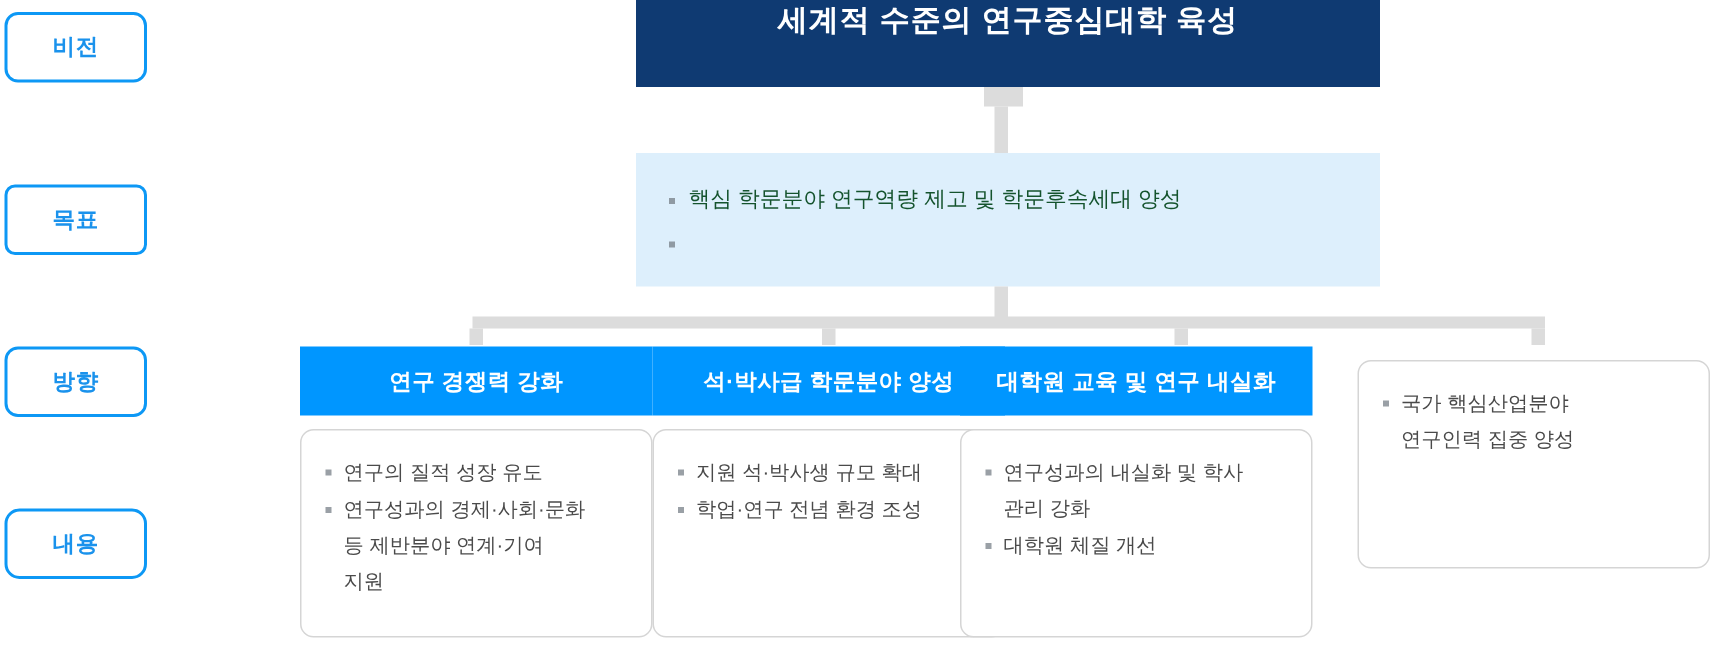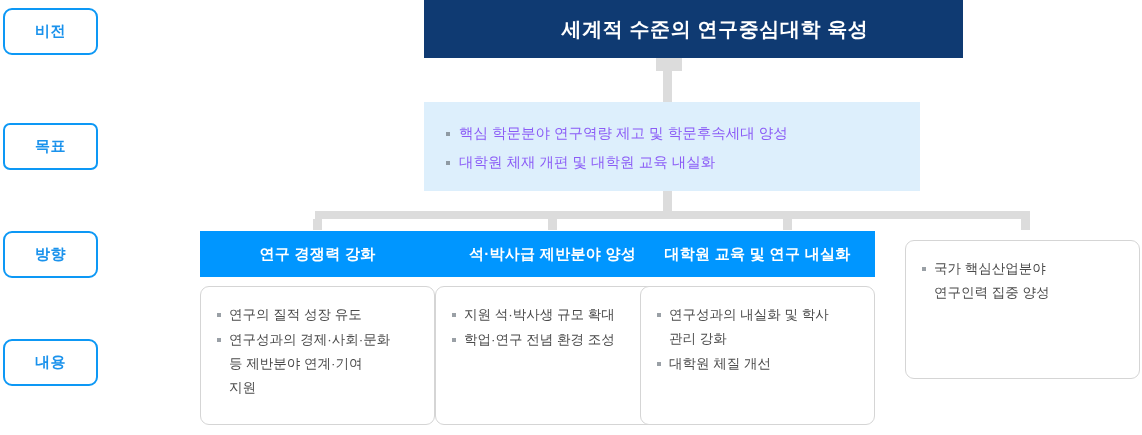--- a/index.html
+++ b/index.html
@@ -34,38 +34,36 @@
     font-size: 15px;
     font-weight: 700;
     letter-spacing: 0.5px;
     display: flex;
     align-items: center;
     justify-content: center;
   }
   .row-label.vision  { top: 8px;   }
   .row-label.goal    { top: 123px; border-radius: 7px; }
   .row-label.dir     { top: 231px; }
-  .row-label.content { top: 339px; }
+  .row-label.content { top: 339px; border-radius: 10px; }
 
   
   .vision-banner {
     position: absolute;
     left: 424px;
     top: 0px;
     width: 496px;
     height: 58px;
     background: #0f3a72;
     color: #ffffff;
     font-size: 20px;
     font-weight: 700;
     letter-spacing: 0.6px;
     display: flex;
-    align-items: center;
     justify-content: center;
-    padding-left: 43px;
   }
 
   
   .conn-vg-bar {
     position: absolute;
     left: 656px;
     top: 58px;
     width: 26px;
     height: 13px;
     background: #dcdcdc;
@@ -84,21 +82,21 @@
     position: absolute;
     left: 424px;
     top: 102px;
     width: 496px;
     height: 89px;
     background: #ddeffc;
     box-sizing: border-box;
     padding: 17px 0 0 22px;
   }
   .goal-line {
-    color: #8b5cf6;
+    color: #14532d;
     font-size: 14.5px;
     line-height: 29px;
     display: flex;
     align-items: flex-start;
   }
   .goal-line .bullet {
     width: 4px;
     height: 4px;
     background: #8f9aa3;
     margin: 13px 9px 0 0;
@@ -198,21 +196,20 @@
   <div class="conn-vg-bar"></div>
   <div class="conn-vg-stem"></div>
 
   <div class="goal-box">
     <div class="goal-line">
       <span class="bullet"></span>
       <span>핵심 학문분야 연구역량 제고 및 학문후속세대 양성</span>
     </div>
     <div class="goal-line">
       <span class="bullet"></span>
-      <span>대학원 체재 개편 및 대학원 교육 내실화</span>
     </div>
   </div>
 
   <div class="conn-drop"></div>
   <div class="conn-hbar"></div>
   <div class="conn-stub" style="left:313px;"></div>
   <div class="conn-stub" style="left:548px;"></div>
   <div class="conn-stub" style="left:783px;"></div>
   <div class="conn-stub" style="left:1021px;"></div>
 
@@ -229,21 +226,21 @@
         <span class="bullet"></span>
         <span class="text">연구성과의 경제·사회·문화
 등 제반분야 연계·기여
 지원</span>
       </div>
     </div>
   </div>
 
   <div class="col" style="left:435px; width:235px;">
     <div class="col-header">
-      <span>석·박사급 제반분야 양성</span>
+      <span>석·박사급 학문분야 양성</span>
     </div>
     <div class="col-body">
       <div class="item">
         <span class="bullet"></span>
         <span class="text">지원 석·박사생 규모 확대</span>
       </div>
       <div class="item">
         <span class="bullet"></span>
         <span class="text">학업·연구 전념 환경 조성</span>
       </div>

